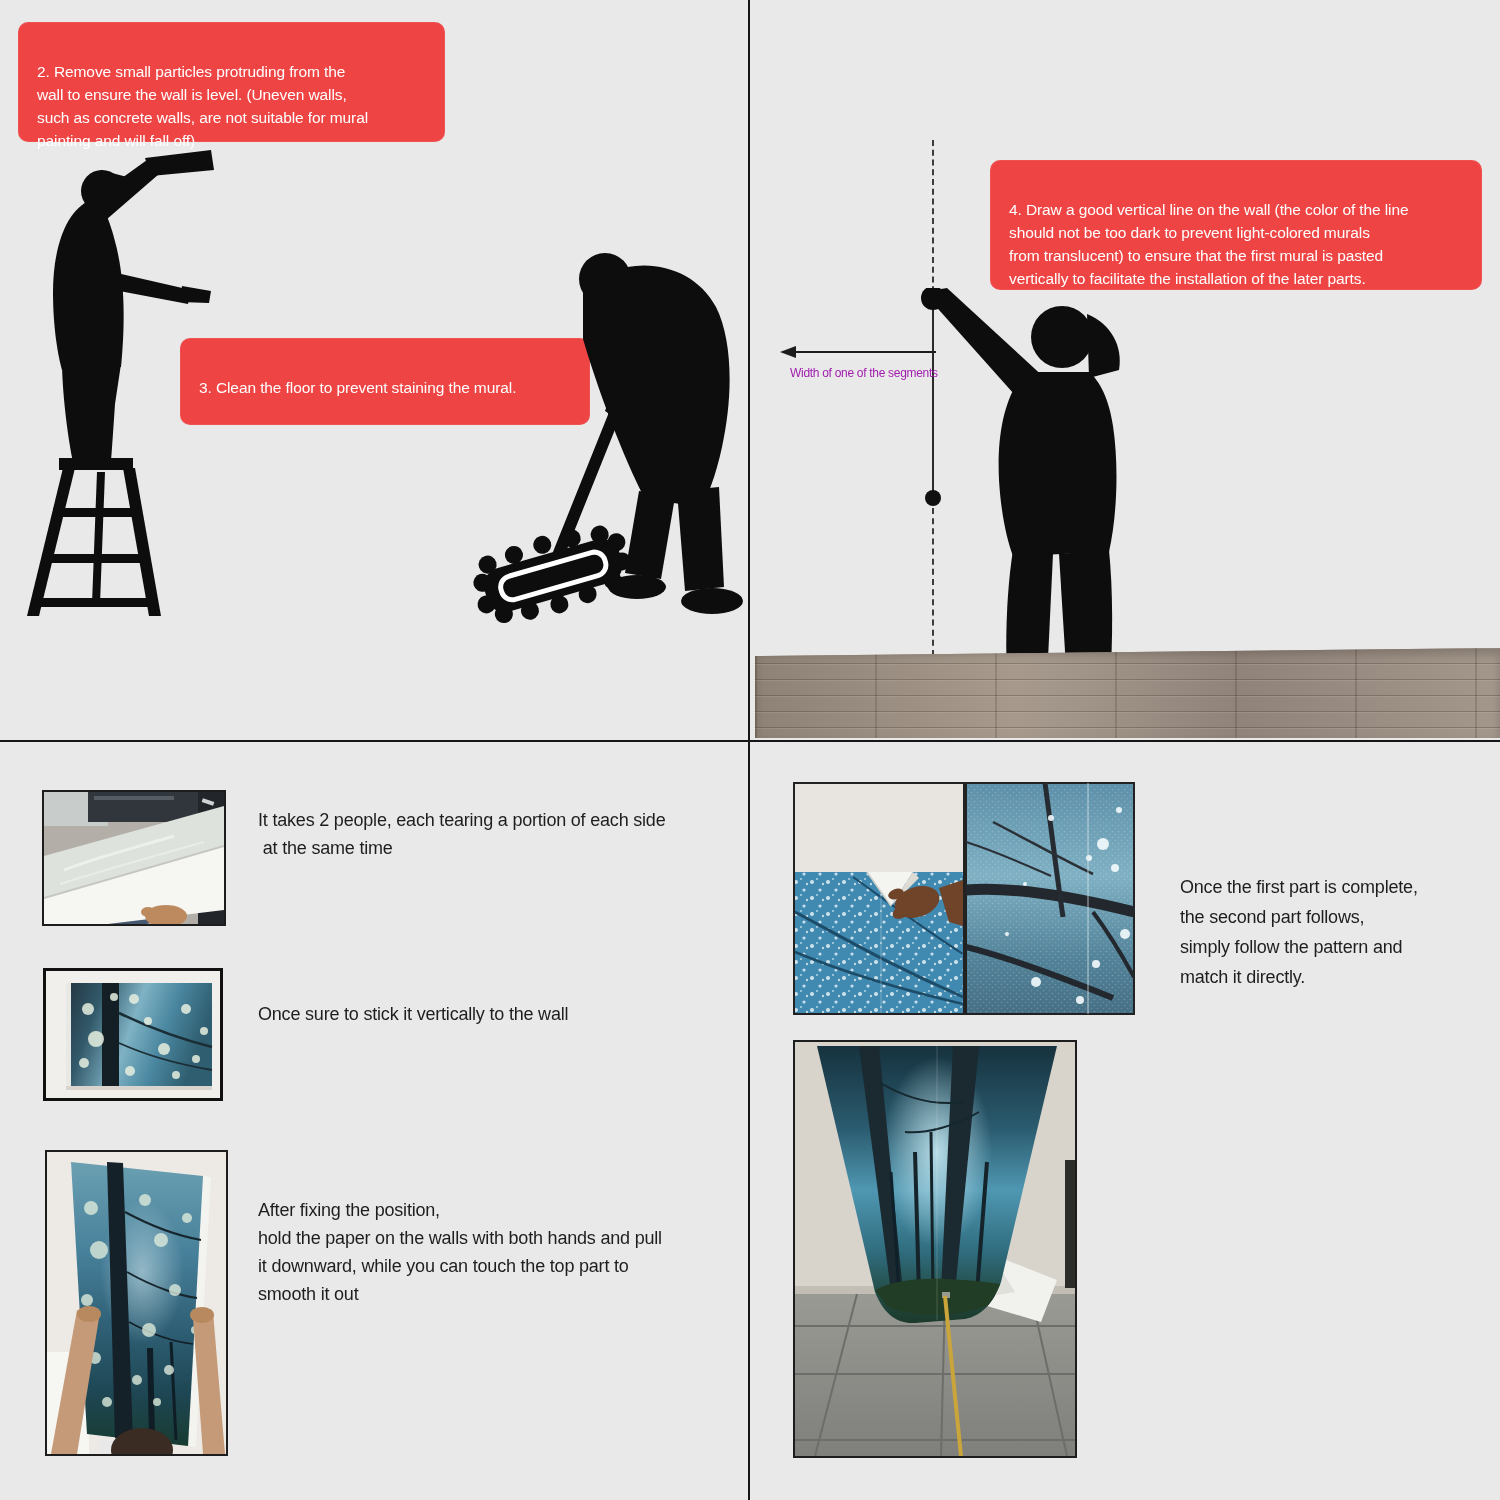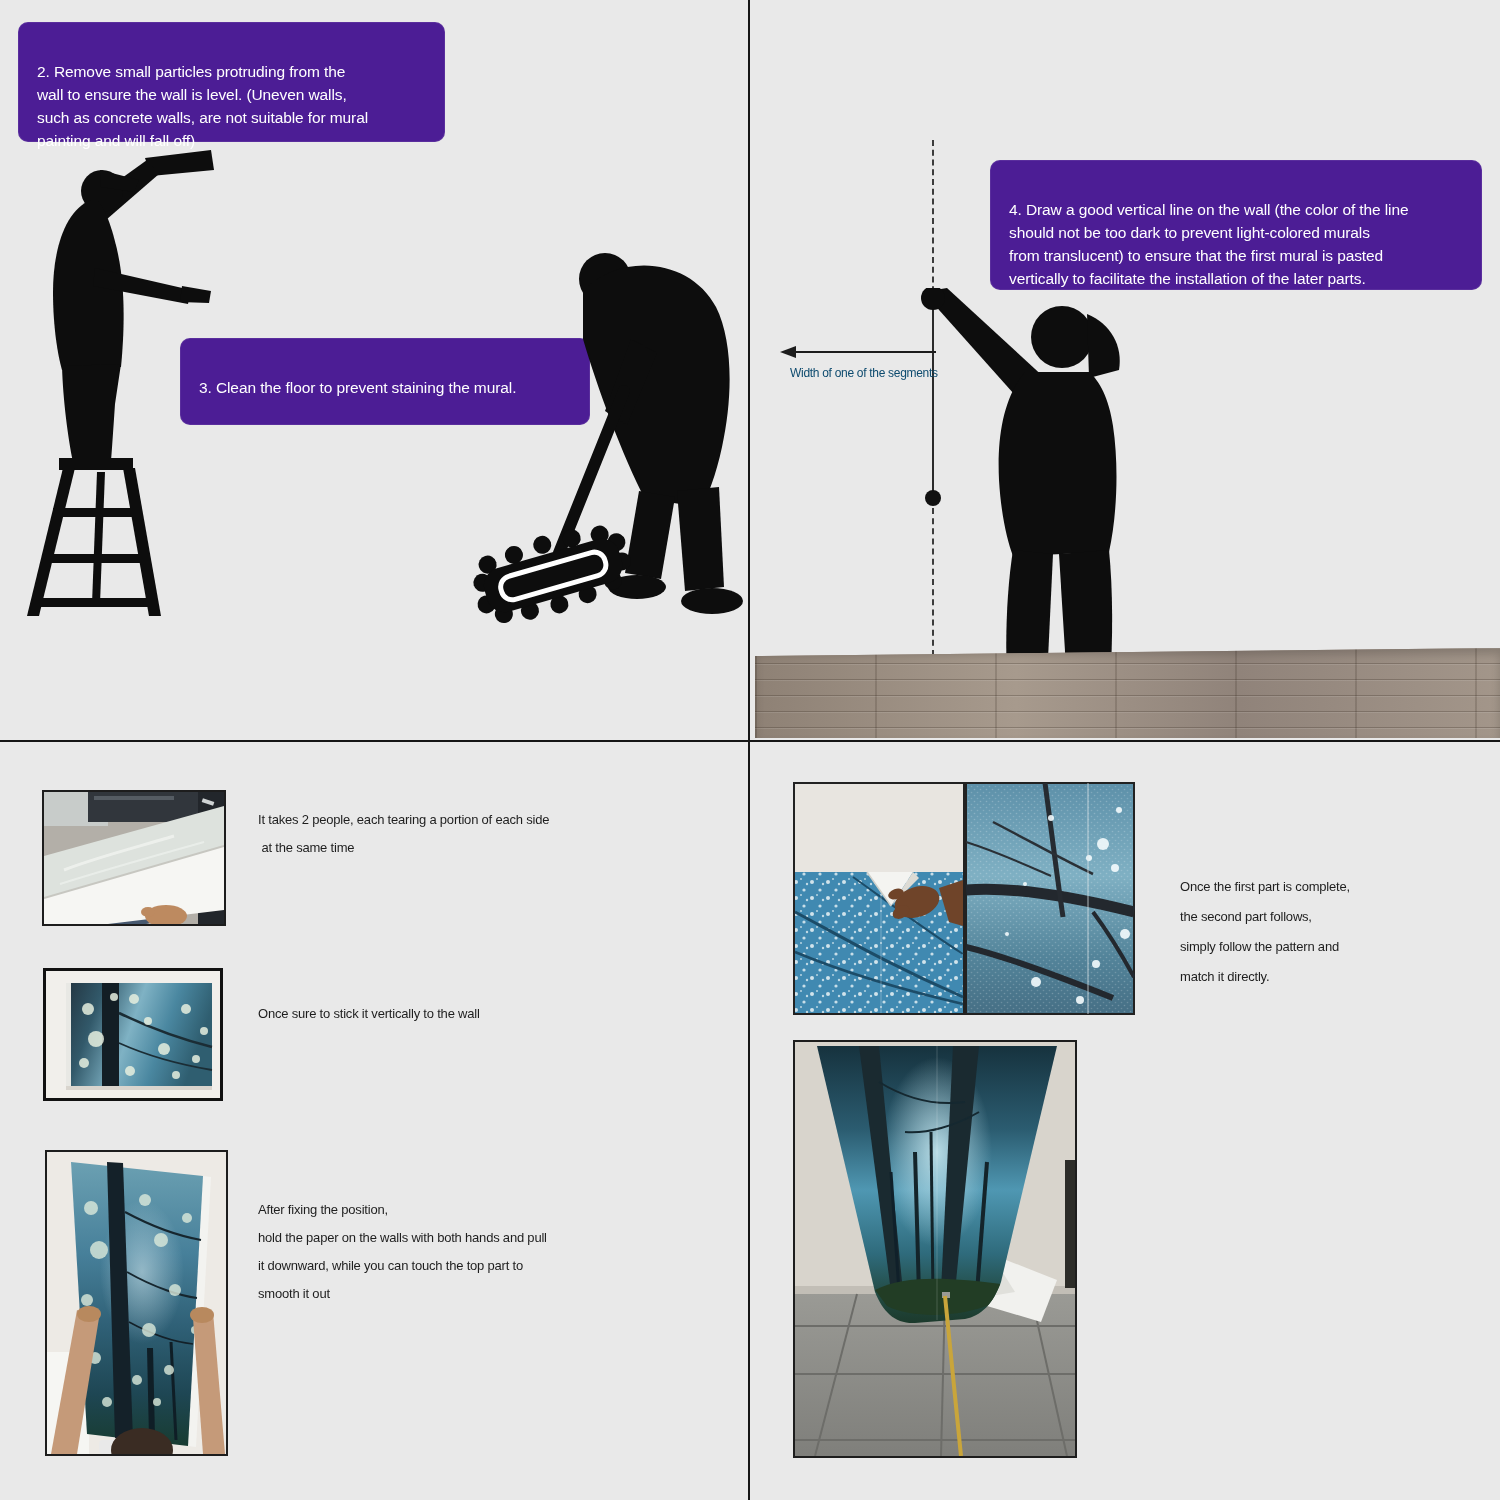--- a/index.html
+++ b/index.html
@@ -12,52 +12,52 @@
     overflow: hidden;
   }
   .abs { position: absolute; }
 
   
   .vline { left:748px; top:0; width:2px; height:1500px; background:#161616; }
   .hline { left:0; top:740px; width:1500px; height:2px; background:#161616; }
 
   
   .callout {
-    background:#4c1d95;
+    background:#ef4444;
     border-radius:10px;
     color:#ffffff;
     font-size:15.5px;
     line-height:23px;
     letter-spacing:-0.1px;
     white-space:pre-line;
     padding:15px 19px;
     box-shadow: inset 0 0 0 1px rgba(255,255,255,.08);
   }
   .box-step2 { left:18px;  top:22px;  width:427px; height:120px; }
   .box-step3 { left:180px; top:338px; width:410px; height:87px; }
   .box-step4 { left:990px; top:160px; width:492px; height:130px; }
 
   
   .caption {
     color:#1e1e1e;
-    font-size:13px;
+    font-size:18px;
     line-height:28px;
     letter-spacing:-0.2px;
     white-space:pre-line;
   }
 
   
   .plumb-dash-top    { left:932px; top:140px; height:162px; width:0; border-left:2px dashed #3c3c3c; }
   .plumb-solid       { left:932px; top:302px; height:190px; width:2px; background:#2b2b2b; }
   .plumb-bob         { left:925px; top:490px; width:16px; height:16px; border-radius:50%; background:#101010; }
   .plumb-dash-bottom { left:932px; top:508px; height:148px; width:0; border-left:2px dashed #3c3c3c; }
 
   .arrow-label {
     left:790px; top:366px; width:170px;
-    font-size:12px; letter-spacing:-0.3px; color:#0c4a6e; white-space:nowrap;
+    font-size:12px; letter-spacing:-0.3px; color:#a21caf; white-space:nowrap;
   }
 
   
   .wood-floor {
     left:755px; top:648px; width:745px; height:90px;
     clip-path: polygon(0 9%, 100% 0, 100% 100%, 0 100%);
     background-color:#998c80;
     background-image:
       repeating-linear-gradient(180deg, rgba(255,255,255,.10) 0 1px, rgba(0,0,0,0) 1px 15px, rgba(62,50,40,.30) 15px 16px),
       repeating-linear-gradient(90deg, rgba(58,46,36,.20) 0 2px, rgba(0,0,0,0) 2px 120px),

